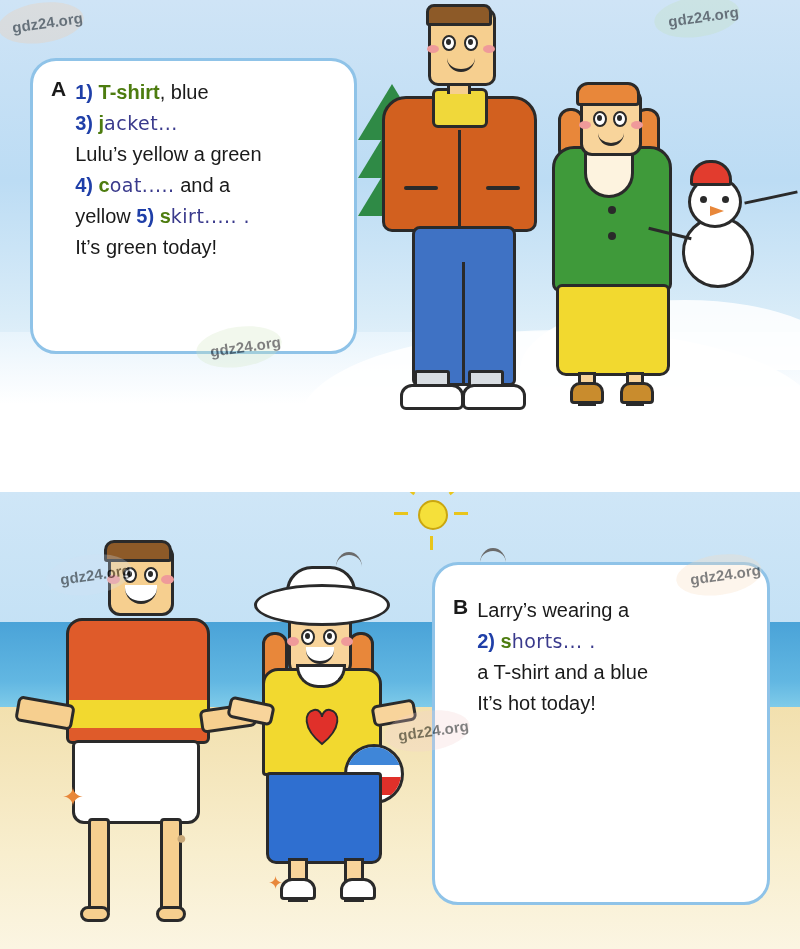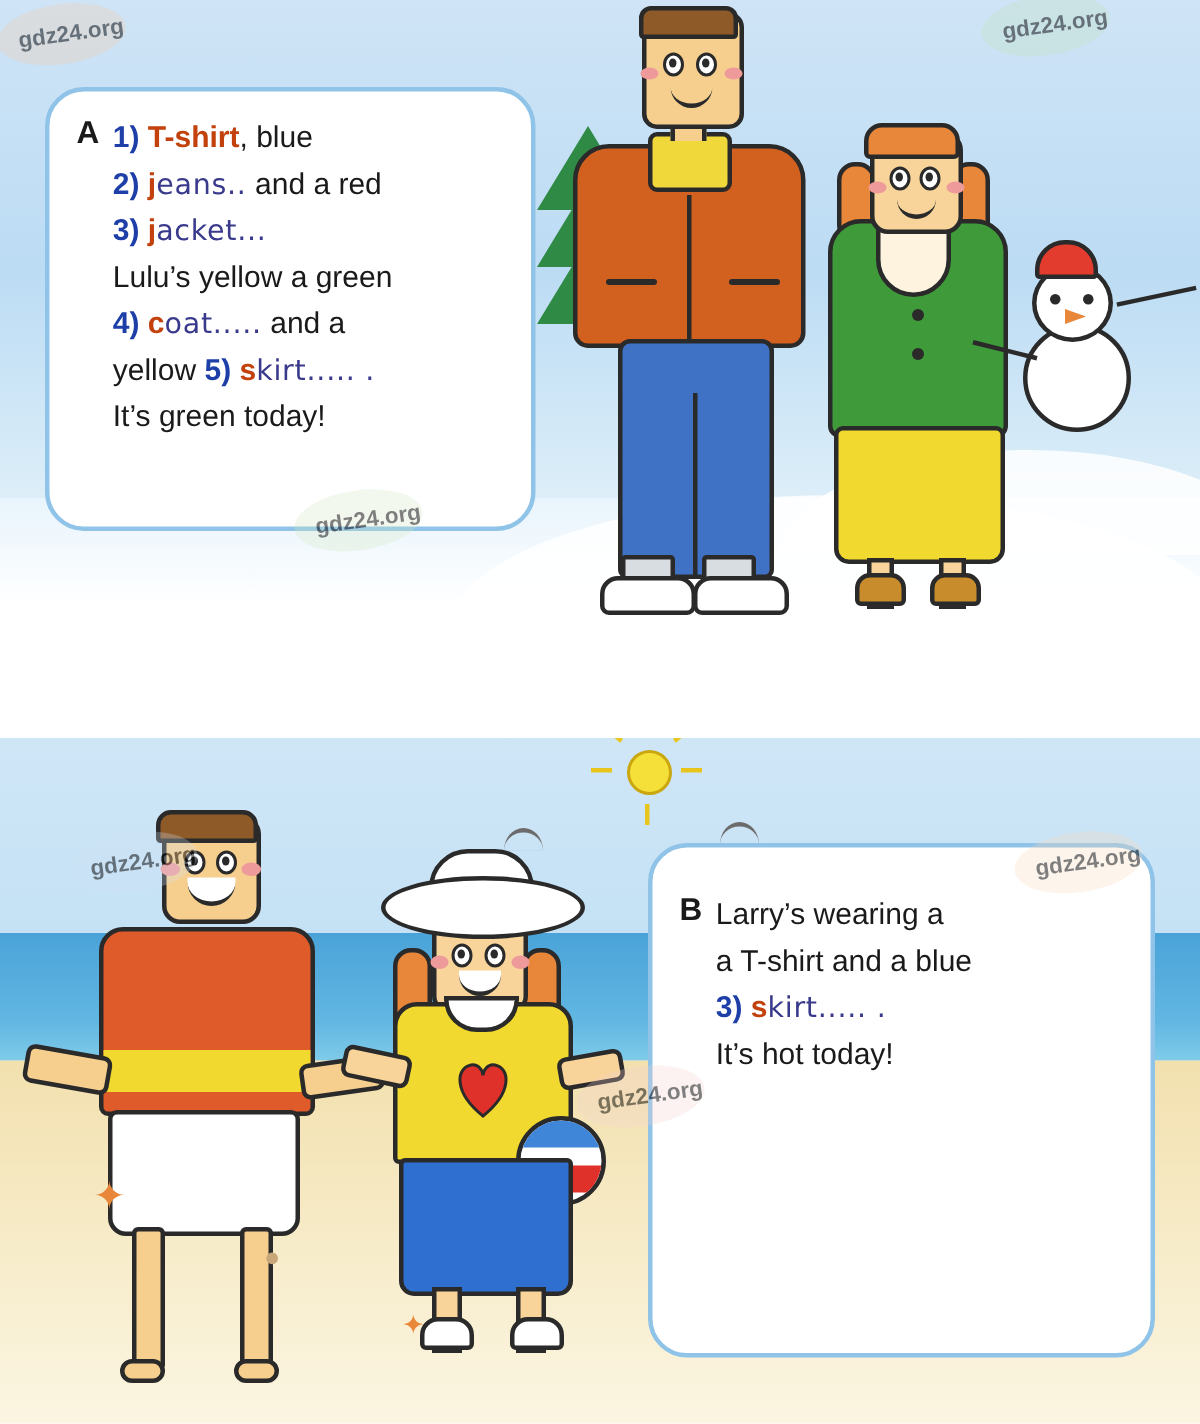--- a/index.html
+++ b/index.html
@@ -94,21 +94,21 @@
     font-size: 21px;
     color: #1a1a1a;
     margin-right: 9px;
   }
   .num {
     font-weight: bold;
     color: #1f3fa8;
   }
   .bold-ans {
     font-weight: bold;
-    color: #c2410c;
+    color: #4d7c0f;
   }
   .hand {
     font-family: "DejaVu Sans", sans-serif;
     color: #3a3a8c;
     font-size: 19px;
     letter-spacing: .5px;
   }
 
   
   .wm {
@@ -425,24 +425,20 @@
 
     <div class="box box-a">
       <div style="display:flex; align-items:flex-start;">
         <div class="ex-letter">A</div>
         <div style="flex:1;">
           <div class="ex-line">
             <span class="num">1)</span>
             <span class="bold-ans">T-shirt</span><span>, blue</span>
           </div>
           <div class="ex-line">
-            <span class="num">2)</span>
-            <span class="bold-ans">j</span><span class="hand">eans..</span><span> and a red</span>
-          </div>
-          <div class="ex-line">
             <span class="num">3)</span>
             <span class="bold-ans">j</span><span class="hand">acket...</span>
           </div>
           <div class="ex-line">
             <span>Lulu’s yellow a green</span>
           </div>
           <div class="ex-line">
             <span class="num">4)</span>
             <span class="bold-ans">c</span><span class="hand">oat.....</span><span> and a</span>
           </div>
@@ -542,25 +538,25 @@
     <div style="position:absolute; left:268px; top:380px; color:#e8873a; font-size:18px;">✦</div>
 
     <div class="box box-b" style="left:0px; top:70px; width:338px; height:343px; margin-left:432px;">
       <div style="display:flex; align-items:flex-start; padding-top:14px;">
         <div class="ex-letter">B</div>
         <div style="flex:1;">
           <div class="ex-line">
             <span>Larry’s wearing a</span>
           </div>
           <div class="ex-line">
+            <span class="num">2)</span>
+            <span class="bold-ans">s</span><span class="hand">horts... .</span>
+          </div>
+          <div class="ex-line">
             <span>a T-shirt and a blue</span>
-          </div>
-          <div class="ex-line">
-            <span class="num">3)</span>
-            <span class="bold-ans">s</span><span class="hand">kirt..... .</span>
           </div>
           <div class="ex-line">
             <span>It’s hot today!</span>
           </div>
         </div>
       </div>
     </div>
   </div>
 
   <div class="wm" style="left:12px;  top:14px;">

